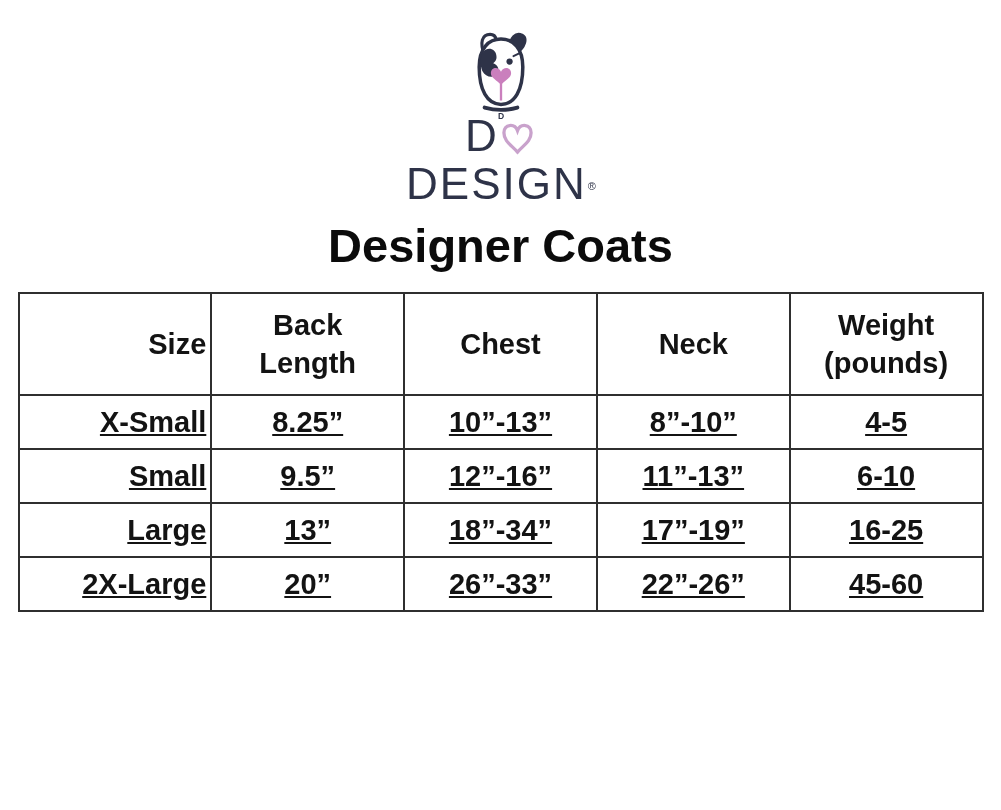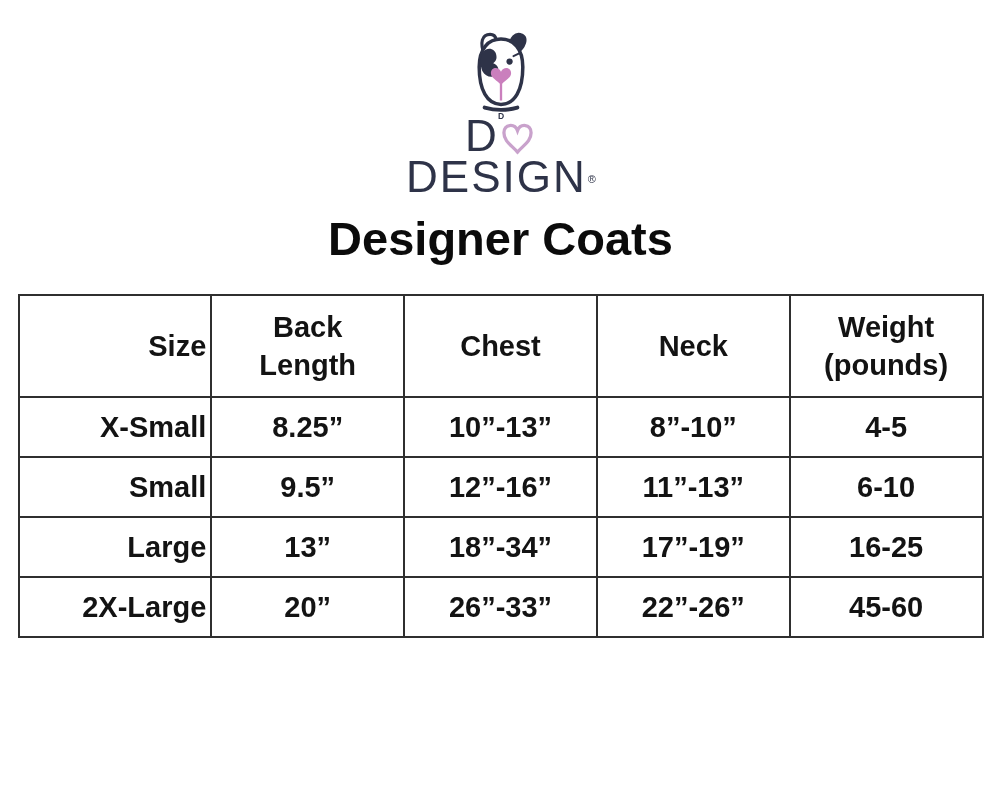--- a/index.html
+++ b/index.html
@@ -25,29 +25,29 @@
     color:var(--navy);
     font-family:"Liberation Sans", sans-serif;
     font-weight:400;
     font-size:44px;
     letter-spacing:2px;
     line-height:40px;
     display:flex;align-items:center;
     margin-top:-4px;
   }
   .wordmark .heart-o{margin:0 2px;transform:translateY(2px);}
-  .wordmark-row2{margin-top:1px;position:relative;}
+  .wordmark-row2{margin-top:8px;position:relative;}
   .reg-mark{
     font-size:11px;color:var(--navy);
     vertical-align:top;line-height:1;
     position:relative;top:2px;left:1px;letter-spacing:0;
   }
   
   .page-title{
-    margin:14px 0 9px 0;
+    margin:14px 0 0 0;
     font-size:47px;
     font-weight:700;
     letter-spacing:0px;
     color:#0b0b0b;
   }
   
   table.size-table{
     width:966px;
     margin-top:19px;
     border-collapse:collapse;
@@ -61,21 +61,21 @@
     text-align:center;
     vertical-align:middle;
     padding:0 4px;
     box-sizing:border-box;
   }
   .size-table th{
     height:102px;
     white-space:pre-line;
     line-height:1.32;
   }
-  .size-table td{height:60px;}
+  .size-table td{height:54px;text-decoration:underline;}
   .size-table th:first-child,
   .size-table td:first-child{
     text-align:right;
     padding-left:13px;
   }
 </style>
 </head>
 <body>
 
 <div class="page">

